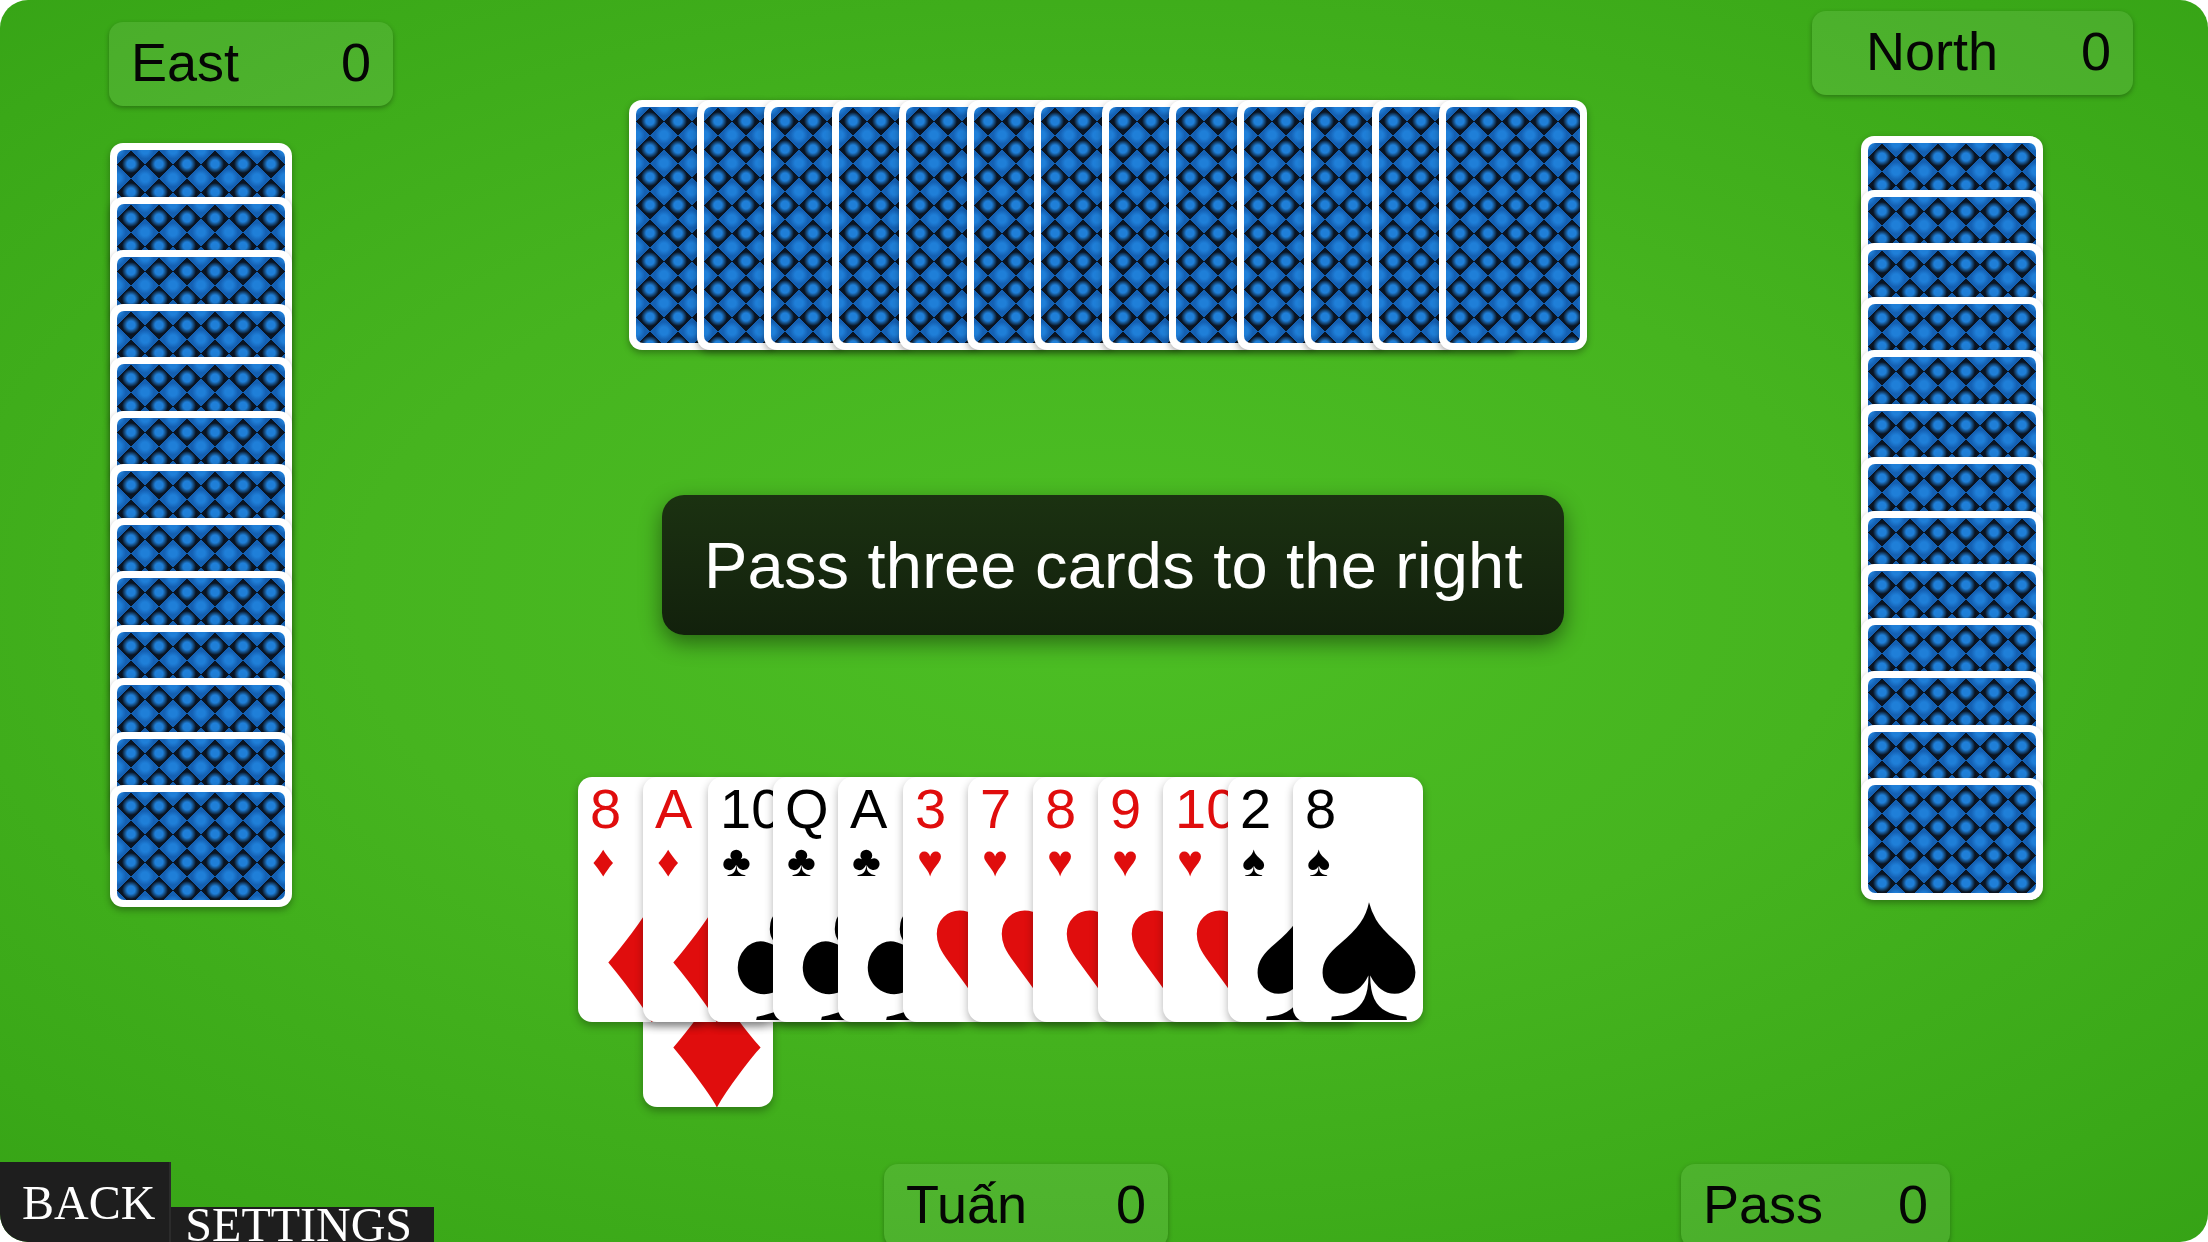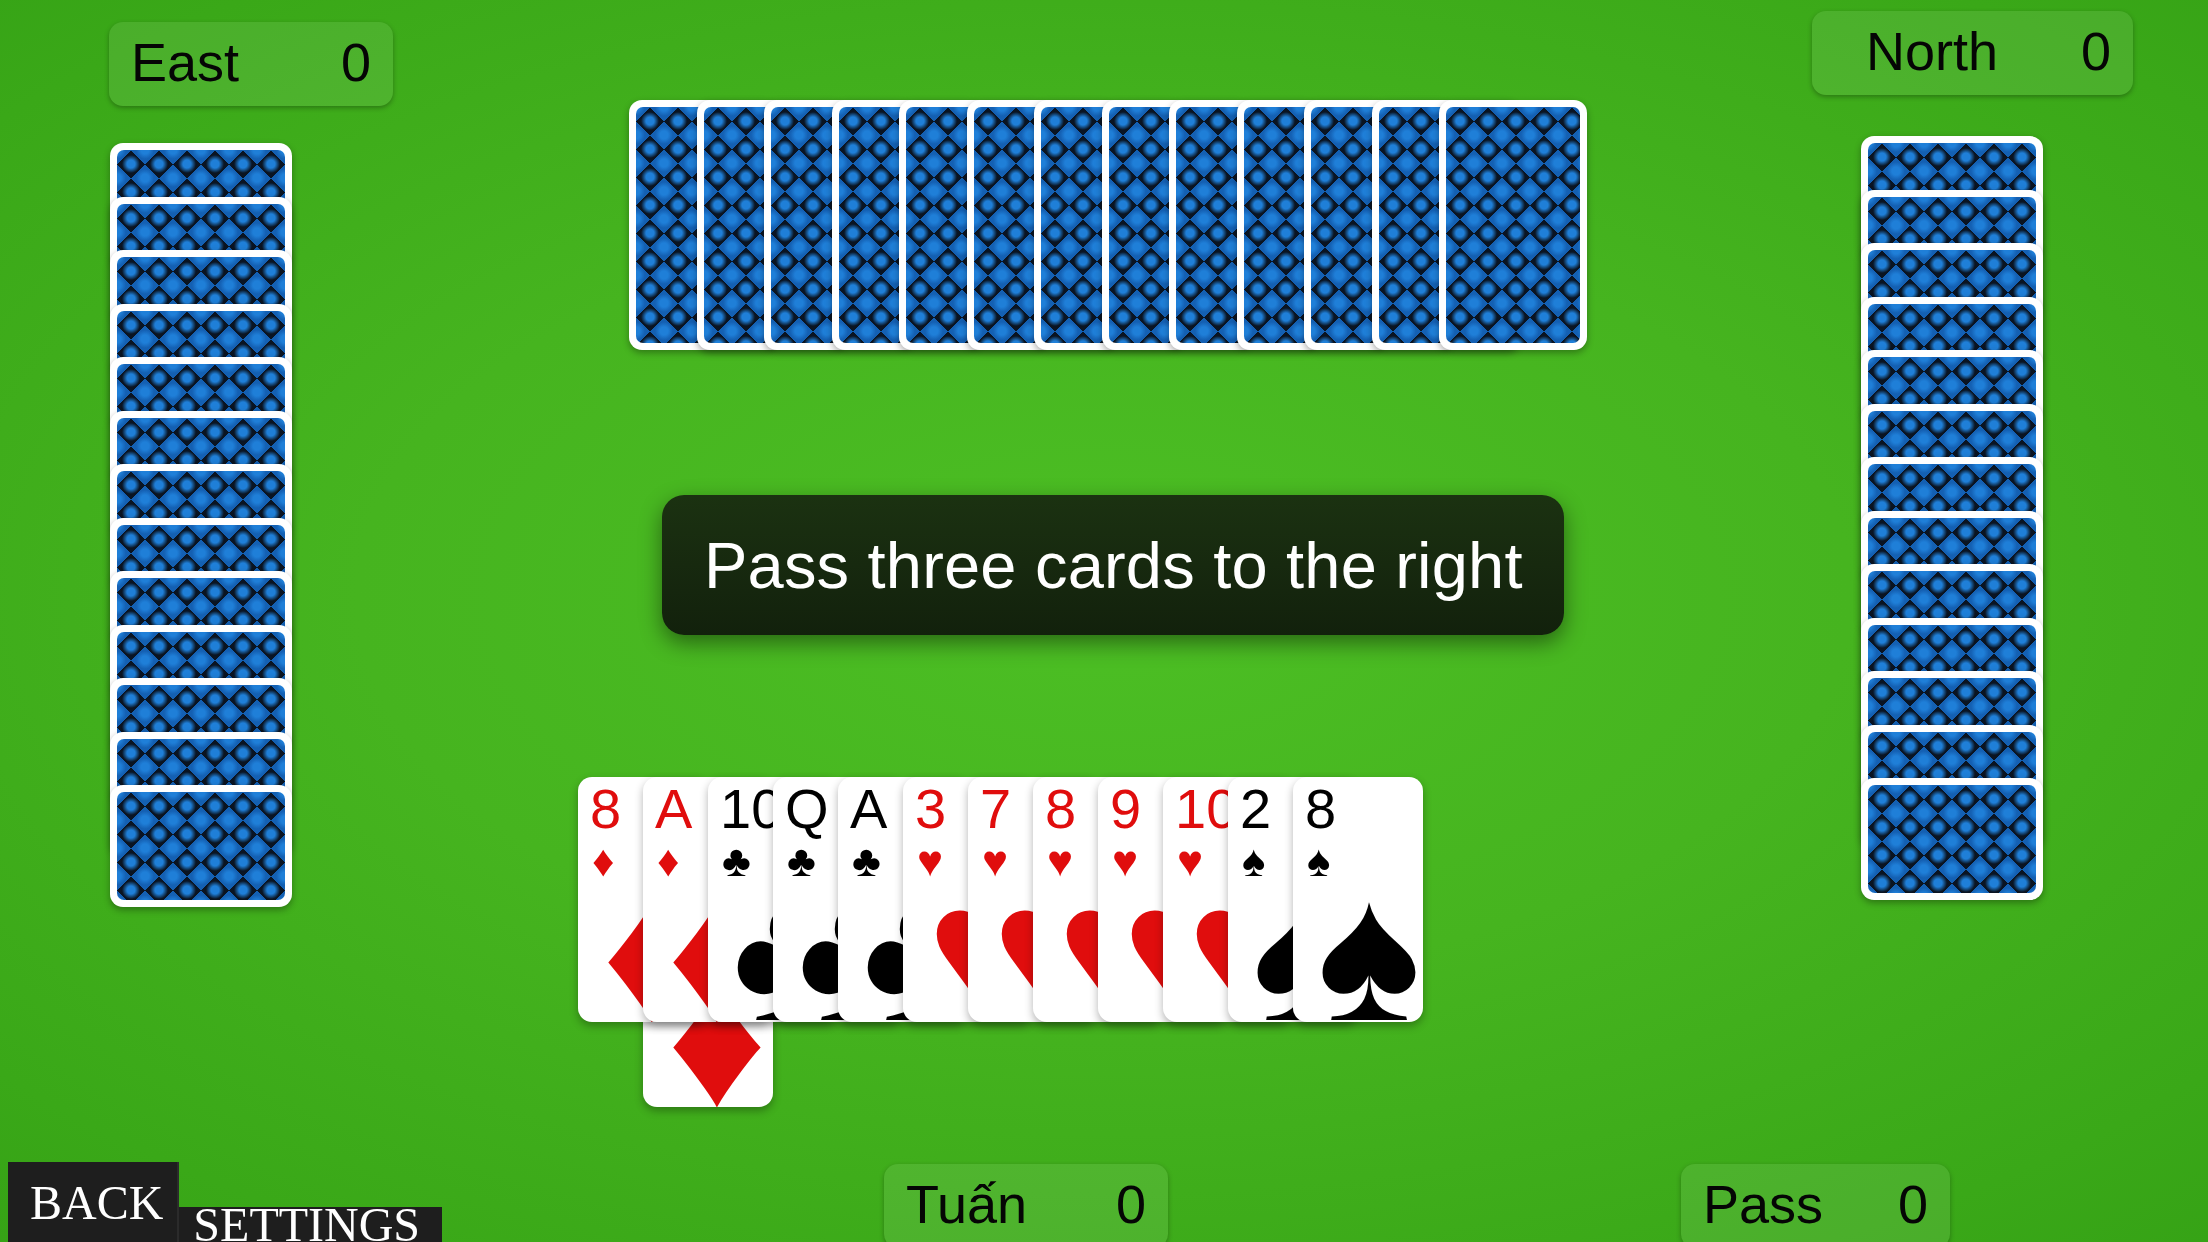--- a/index.html
+++ b/index.html
@@ -14,20 +14,21 @@
     width: 2208px; height: 1242px;
     background:
       radial-gradient(ellipse 130% 120% at 50% 48%,
         #4cbf24 0%,
         #46b41f 26%,
         #3aa818 50%,
         #2f9a12 72%,
         #27880d 88%,
         #1f7409 100%);
     overflow: hidden;
+    border-radius: 28px;
   }
 
   
   .score-plate {
     position: absolute;
     display: flex;
     align-items: center;
     background: rgba(255,255,255,0.085);
     border-radius: 14px;
     box-shadow: 0 2px 5px rgba(0,0,0,0.30);
@@ -140,21 +141,21 @@
     position: absolute;
     left: 24px; top: 78px;
     font-size: 196px; line-height: 1;
   }
   .red   { color: #e00d0d; }
   .black { color: #000000; }
 
   
   #menu-bar {
     position: absolute;
-    left: 8px; bottom: 0;
+    left: 0; bottom: 0;
     height: 80px;
     display: flex;
     align-items: stretch;
     border-top-right-radius: 16px;
     overflow: hidden;
   }
   #menu-bar .mbtn {
     display: flex;
     align-items: center;
     justify-content: center;

